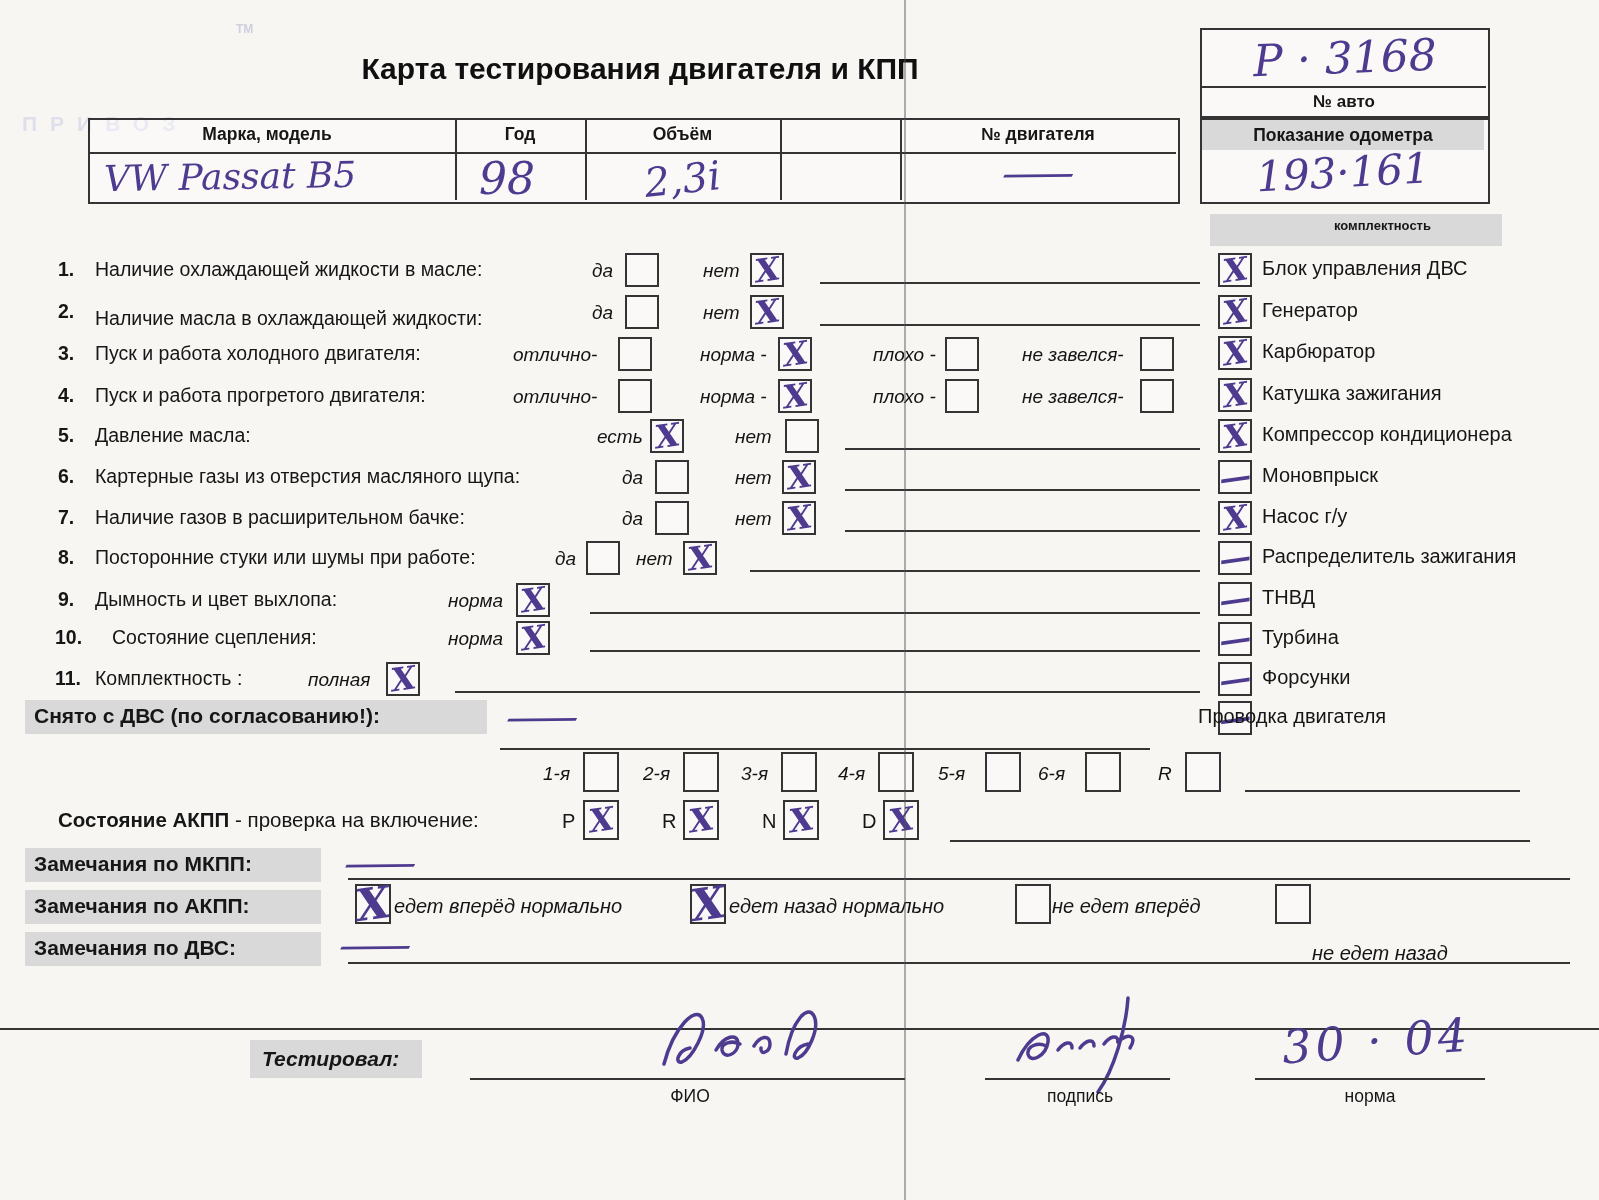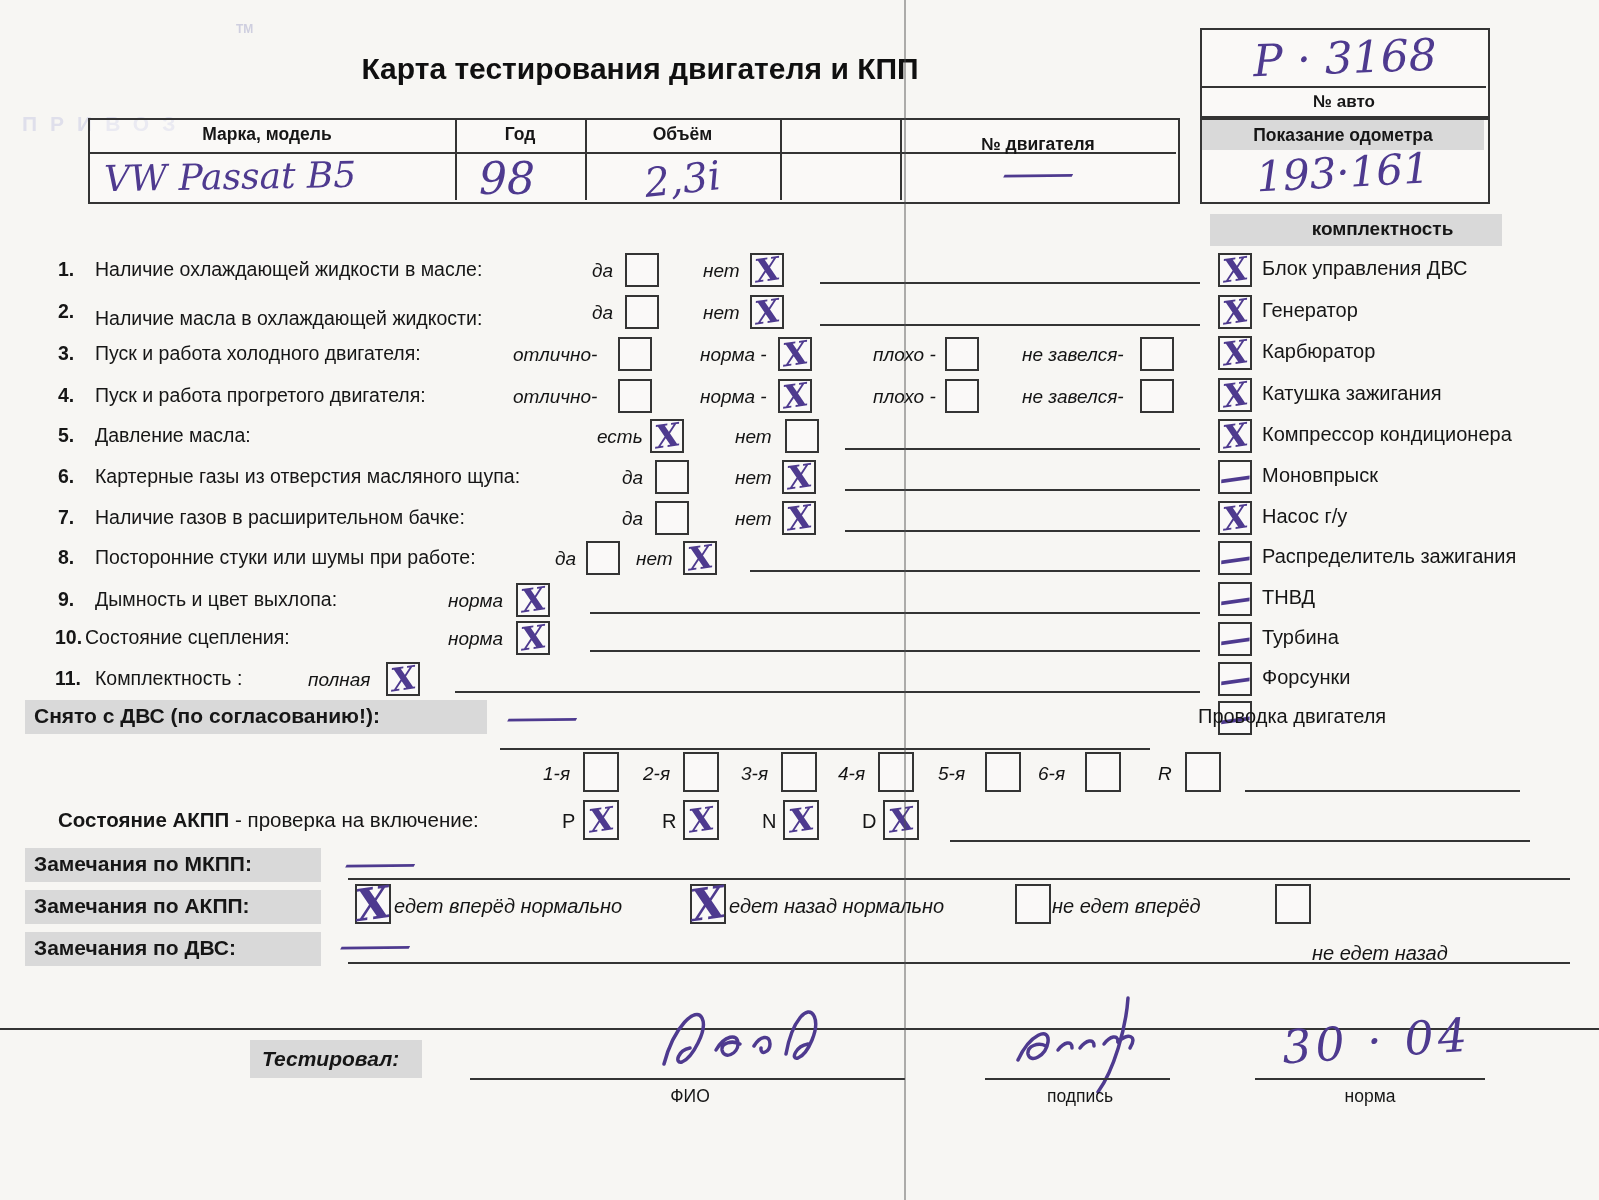--- a/index.html
+++ b/index.html
@@ -47,33 +47,33 @@
 
   <div class="box" style="left:88px;top:118px;width:1088px;height:82px"></div>
   <div class="ln" style="left:90px;top:152px;width:1086px"></div>
   <div class="vln" style="left:455px;top:120px;height:80px"></div>
   <div class="vln" style="left:585px;top:120px;height:80px"></div>
   <div class="vln" style="left:780px;top:120px;height:80px"></div>
   <div class="vln" style="left:900px;top:120px;height:80px"></div>
   <span class="hdr c" style="left:90px;top:124px;width:354px">Марка, модель</span>
   <span class="hdr c" style="left:455px;top:124px;width:130px">Год</span>
   <span class="hdr c" style="left:585px;top:124px;width:195px">Объём</span>
-  <span class="hdr c" style="left:900px;top:134px;width:276px">№ двигателя</span>
+  <span class="hdr c" style="left:900px;top:124px;width:276px">№ двигателя</span>
   <span class="abs hand" style="left:104px;top:156px;font-size:36px;transform:rotate(-1deg)">VW Passat B5</span>
   <span class="abs hand c" style="left:455px;top:153px;width:104px;font-size:44px">98</span>
   <span class="abs hand c" style="left:585px;top:156px;width:195px;font-size:40px;transform:rotate(-6deg)">2,3i</span>
   <span class="abs c" style="left:900px;top:162px;width:276px"><i class="dash">—</i></span>
 
   <div class="box" style="left:1200px;top:118px;width:286px;height:82px"></div>
   <div class="band" style="left:1202px;top:120px;width:282px;height:30px"></div>
   <span class="hdr c" style="left:1202px;top:125px;width:282px">Показание одометра</span>
   <span class="abs hand c" style="left:1202px;top:148px;width:282px;font-size:42px;transform:rotate(-3deg)">193·161</span>
 
   <div class="band" style="left:1210px;top:214px;width:292px;height:32px"></div>
-  <span class="abs b c" style="left:1210px;top:218px;width:345px;font-size:19px">комплектность</span>
+  <span class="abs b c" style="left:1210px;top:218px;width:345px;font-size:13px">комплектность</span>
 
   <div class="cb" style="left:1218px;top:253px">
       <i class="mk">X</i>
     </div>
   <span class="eq" style="left:1262px;top:257px">Блок управления ДВС</span>
   <div class="cb" style="left:1218px;top:295px">
       <i class="mk">X</i>
     </div>
   <span class="eq" style="left:1262px;top:299px">Генератор</span>
   <div class="cb" style="left:1218px;top:336px">
@@ -229,21 +229,21 @@
 
   <span class="qn" style="left:58px;top:588px">9.</span>
   <span class="qt" style="left:95px;top:588px">Дымность и цвет выхлопа:</span>
   <span class="ol" style="left:448px;top:590px">норма</span>
   <div class="cb" style="left:516px;top:583px">
       <i class="mk">X</i>
     </div>
   <div class="ln" style="left:590px;top:612px;width:610px"></div>
 
   <span class="qn" style="left:55px;top:626px">10.</span>
-  <span class="qt" style="left:85px;top:626px">Состояние сцепления:</span>
+  <span class="qt" style="left:112px;top:626px">Состояние сцепления:</span>
   <span class="ol" style="left:448px;top:628px">норма</span>
   <div class="cb" style="left:516px;top:621px">
       <i class="mk">X</i>
     </div>
   <div class="ln" style="left:590px;top:650px;width:610px"></div>
 
   <span class="qn" style="left:55px;top:667px">11.</span>
   <span class="qt" style="left:95px;top:667px">Комплектность :</span>
   <span class="ol" style="left:308px;top:669px">полная</span>
   <div class="cb" style="left:386px;top:662px">

